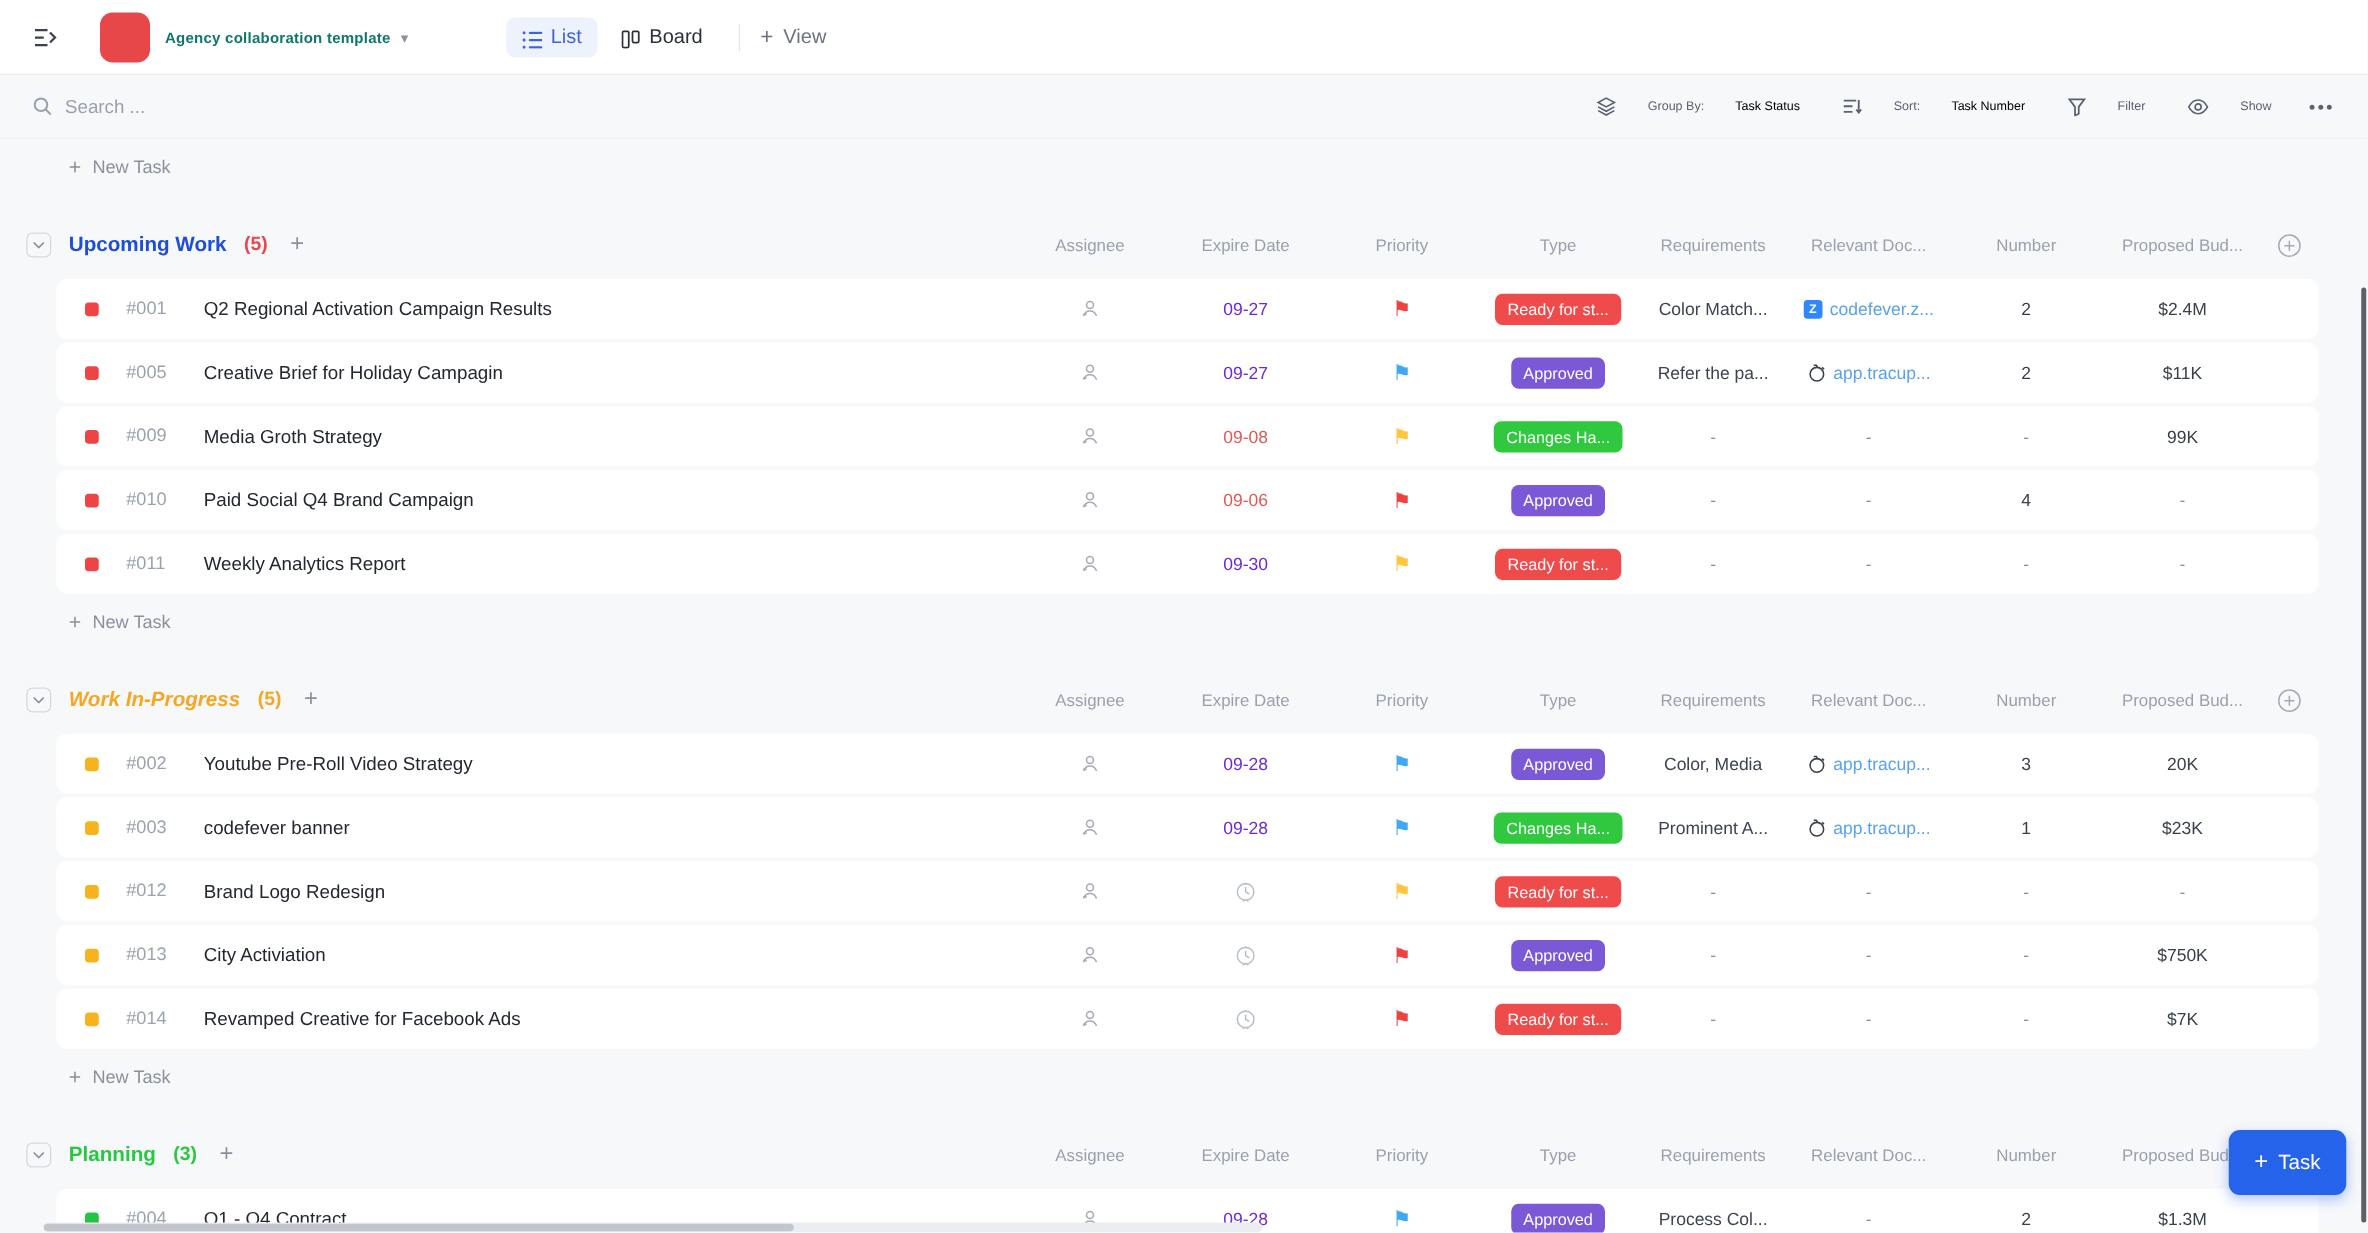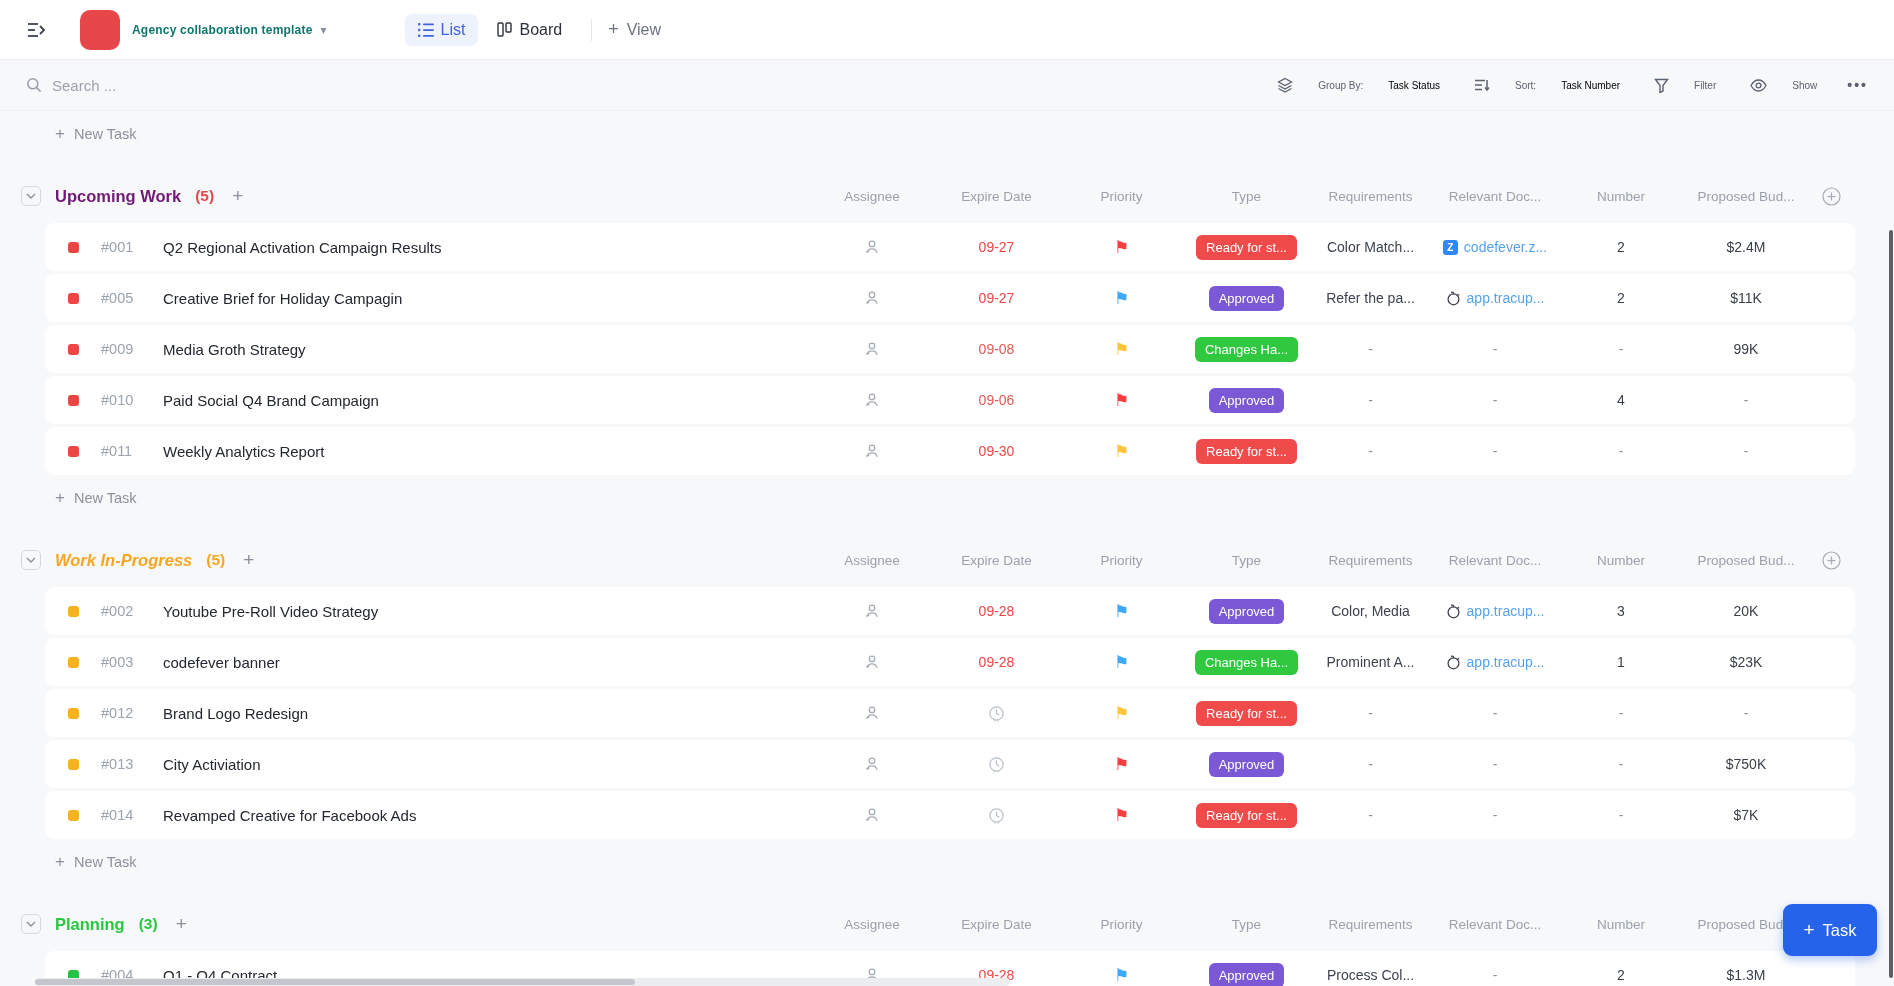--- a/index.html
+++ b/index.html
@@ -13,21 +13,21 @@
   
   .topbar {
     height:60px; background:#ffffff; display:flex; align-items:center;
     padding:0 24px; border-bottom:1px solid #ececf0;
   }
   .sb-toggle { width:26px; height:26px; color:#3c4250; display:flex; align-items:center; justify-content:center; cursor:pointer; }
   .logo { width:40px; height:40px; border-radius:10px; background:#e8474a; margin-left:30px; }
   .proj-title { font-size:12px; font-weight:700; color:#0f766e; margin-left:12px; letter-spacing:.2px; }
   .caret { color:#8b919c; font-size:12px; margin-left:8px; }
   .tabs { display:flex; align-items:center; margin-left:78px; gap:6px; }
-  .tab { display:flex; align-items:center; gap:7px; font-size:16px; color:#2b303a; padding:7px 13px; border-radius:7px; cursor:pointer; }
+  .tab { display:flex; align-items:flex-end; gap:7px; font-size:16px; color:#2b303a; padding:7px 13px; border-radius:7px; cursor:pointer; }
   .tab.active { color:#3e63dd; background:#eef2fc; }
   .tab-sep { width:1px; height:22px; background:#e3e5ea; margin:0 10px; }
   .add-view { display:flex; align-items:center; gap:8px; color:#6b7280; font-size:16px; cursor:pointer; }
   .add-view .plus { font-size:18px; color:#6b7280; }
 
   
   .toolbar {
     height:51px; display:flex; align-items:center; padding:0 26px;
     background:#f7f8fa; border-bottom:1px solid #eef0f4;
   }
@@ -59,21 +59,21 @@
   .col-label { text-align:center; color:#9aa1ad; font-size:13.5px; }
   .col-plus { display:flex; justify-content:center; color:#a4aab4; cursor:pointer; }
 
   .t-row { background:#ffffff; border-radius:9px; height:48px; margin:0 39px 3px 45px; }
   .cell { display:flex; align-items:center; justify-content:center; font-size:14px; color:#3a4049; }
   .cell-bullet { justify-content:flex-end; padding-right:22px; }
   .bullet { width:11px; height:11px; border-radius:3px; }
   .cell-id { justify-content:flex-start; color:#9aa3ad; font-size:14.5px; }
   .cell-title { justify-content:flex-start; color:#23272f; font-size:15px; }
   .person { color:#a6acb6; cursor:pointer; }
-  .date { color:#ef4444; font-size:14px; }
+  .date { color:#6d28d9; font-size:14px; }
   .date.overdue { color:#df5a52; }
   .clock { color:#b9bfc8; cursor:pointer; }
   .flag { font-size:17px; line-height:1; cursor:pointer; }
   .badge { color:#ffffff; font-size:13px; padding:5px 10px; border-radius:6px; white-space:nowrap; cursor:pointer; }
   .dash { color:#8b919c; }
   .req { color:#3c4250; font-size:14px; white-space:nowrap; }
   .doc-link { display:flex; align-items:center; gap:6px; color:#57a2ec; font-size:14px; cursor:pointer; white-space:nowrap; }
   .zhihu-ic { width:15px; height:15px; border-radius:3px; background:#2f88ff; color:#fff; font-size:10px; font-weight:700;
               display:flex; align-items:center; justify-content:center; }
 
@@ -215,21 +215,21 @@
       <span>New Task</span>
     </div>
     <section class="group">
       <div class="group-header row-grid">
         <div class="gh-left">
           <span class="collapse-btn" aria-hidden="true">
             <svg width="10" height="6" viewBox="0 0 10 6">
               <polyline points="1,1 5,5 9,1" fill="none" stroke="currentColor" stroke-width="1.4"></polyline>
             </svg>
           </span>
-          <span class="g-name" style="color: #701a75;">Upcoming Work</span>
+          <span class="g-name" style="color: #1d4ed8;">Upcoming Work</span>
           <span class="g-count" style="color: rgb(229, 72, 77);">(5)</span>
           <span class="g-plus">+</span>
         </div>
         <div class="col-label">Assignee</div>
         <div class="col-label">Expire Date</div>
         <div class="col-label">Priority</div>
         <div class="col-label">Type</div>
         <div class="col-label">Requirements</div>
         <div class="col-label">Relevant Doc...</div>
         <div class="col-label">Number</div>

